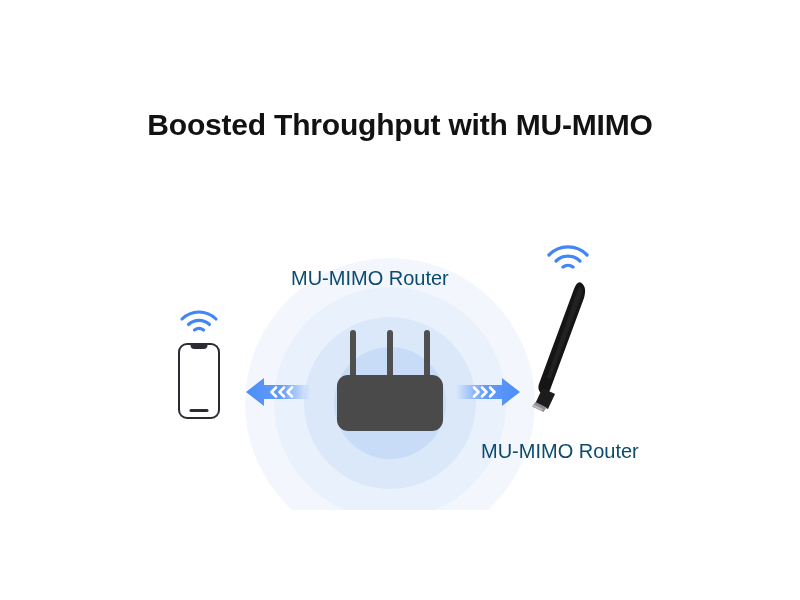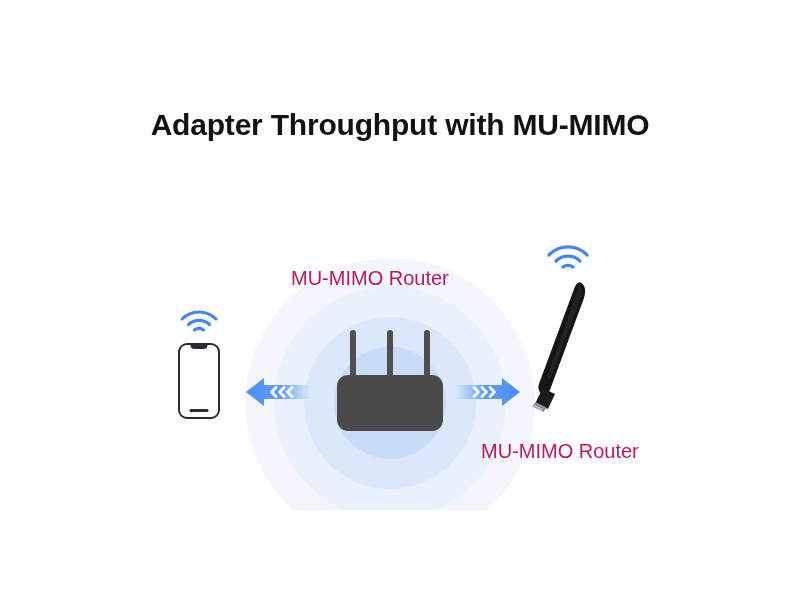--- a/index.html
+++ b/index.html
@@ -166,38 +166,38 @@
     top: 278px;
     width: 80px;
     height: 135px;
   }
   .adapter svg { display: block; }
 
   
   .caption {
     position: absolute;
     font-size: 20px;
-    color: #be185d;
+    color: #0c4a6e;
     white-space: nowrap;
   }
   .caption-router {
     left: 291px;
     top: 267px;
   }
   .caption-adapter {
     left: 481px;
     top: 440px;
   }
 </style>
 </head>
 <body>
 
 <div class="page">
 
-  <div class="title">Adapter Throughput with MU-MIMO</div>
+  <div class="title">Boosted Throughput with MU-MIMO</div>
 
   <div class="stage">
 
     <div class="glow-wrap">
       <div class="dome dome-4"></div>
       <div class="dome dome-3"></div>
       <div class="dome dome-2"></div>
       <div class="dome dome-1"></div>
     </div>
 

